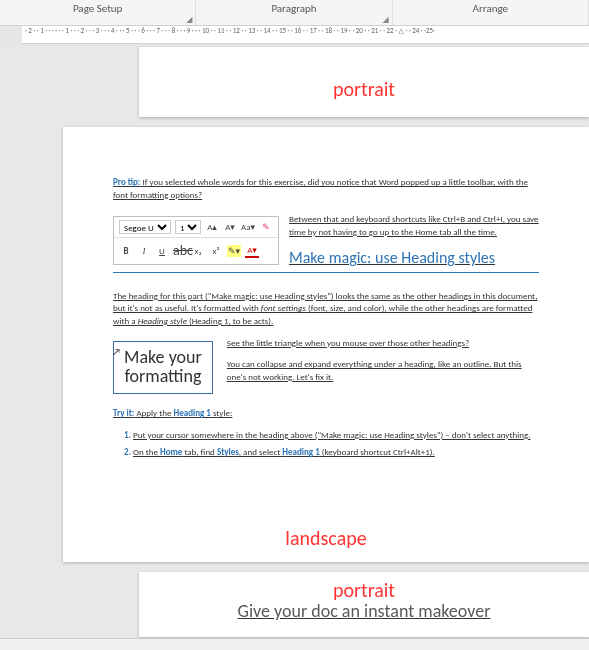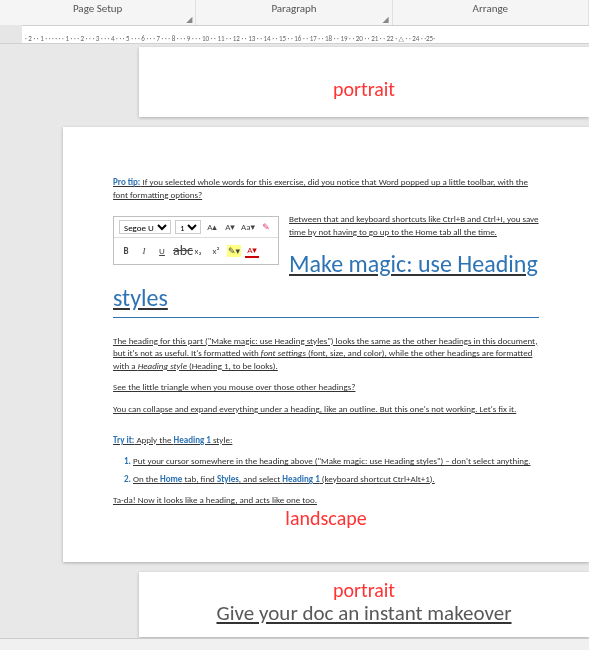--- a/index.html
+++ b/index.html
@@ -30,21 +30,21 @@
     position: absolute; right: 3px; bottom: 1px;
     font-size: 8px; color: #888;
   }
   .ruler {
     height: 18px;
     background: #fff;
     border-bottom: 1px solid #d0d0d0;
     font-size: 7px;
     color: #666;
     display: flex;
-    align-items: flex-end;
+    align-items: flex-start;
     padding-left: 25px;
     letter-spacing: 0;
     overflow: hidden;
     white-space: nowrap;
   }
   .ruler-margin {
     position: absolute; left: 0; width: 22px; height: 18px;
     background: #e6e6e6;
   }
   .workspace {
@@ -90,21 +90,21 @@
   .mini-toolbar .row:first-child { border-bottom: 1px solid #ddd; }
   .mini-toolbar select, .mini-toolbar .ctl {
     font-size: 9px; height: 14px; border: 1px solid #ccc; background: #fff;
     font-family: inherit;
   }
   .mini-toolbar .ctl { width: 14px; text-align: center; line-height: 12px; }
   .mini-toolbar .icon-btn { width: 14px; text-align: center; }
   .heading2 {
     clear: none;
     font-family: 'Calibri Light', Calibri, Arial, sans-serif;
-    font-size: 24px; color: #2e74b5;
+    font-size: 16px; color: #2e74b5;
     border-bottom: 1px solid #2e74b5;
     margin: 6px 0 8px 0; padding-bottom: 2px;
     font-weight: 300;
   }
   .clear { clear: both; }
   .format-box {
     float: left;
     border: 1px solid #3b6ea5;
     padding: 6px 10px;
     margin: 4px 14px 4px 0;
@@ -118,21 +118,21 @@
   }
   .format-box::before {
     content: "↖"; position: absolute; left: -2px; top: 4px;
     font-size: 10px; color: #333; transform: scaleX(-1);
   }
   ol.steps { margin: 4px 0 4px 20px; padding: 0; }
   ol.steps li { margin-bottom: 5px; }
   ol.steps li::marker { color: #2e74b5; font-weight: bold; }
   .makeover {
     font-family: 'Calibri Light', Calibri, Arial, sans-serif;
-    font-size: 21px; color: #595959;
+    font-size: 18px; color: #595959;
     font-weight: 300;
   }
   .statusbar {
     position: absolute; bottom: 0; left: 0; right: 0;
     height: 12px; background: #f0f0f0; border-top: 1px solid #ccc;
   }
 </style>
 </head>
 <body>
 
@@ -189,43 +189,46 @@
         </div>
       </div>
 
       <p style="margin-top:12px;">Between that and keyboard shortcuts like Ctrl+B and Ctrl+I, you save time by not having to go up to the Home tab all the time.</p>
 
       <div class="heading2">Make magic: use Heading styles</div>
 
       <div class="clear"></div>
 
       <p>
-        <span>The heading for this part ("Make magic: use Heading styles") looks the same as the other headings in this document, but it's not as useful. It's formatted with </span><span class="italic">font settings</span><span> (font, size, and color), while the other headings are formatted with a </span><span class="italic">Heading style</span><span> (Heading 1, to be looks).</span>
+        <span>The heading for this part ("Make magic: use Heading styles") looks the same as the other headings in this document, but it's not as useful. It's formatted with </span><span class="italic">font settings</span><span> (font, size, and color), while the other headings are formatted with a </span><span class="italic">Heading style</span><span> (Heading 1, to be acts).</span>
       </p>
 
+      <div class="format-box">
+        <div>Make your</div>
+        <div>formatting</div>
+      </div>
 
       <p style="margin-top:8px;">See the little triangle when you mouse over those other headings?</p>
       <p>You can collapse and expand everything under a heading, like an outline. But this one's not working. Let's fix it.</p>
 
       <div class="clear"></div>
 
       <p>
         <span class="blue-bold">Try it:</span><span> Apply the </span><span class="blue-link">Heading 1</span><span> style:</span>
       </p>
 
       <ol class="steps">
         <li>Put your cursor somewhere in the heading above ("Make magic: use Heading styles") – don't select anything.</li>
         <li>
           <span>On the </span><span class="blue-link">Home</span><span> tab, find </span><span class="blue-link">Styles</span><span>, and select </span><span class="blue-link">Heading 1</span><span> (keyboard shortcut Ctrl+Alt+1).</span>
         </li>
       </ol>
 
-      <p>Ta-da! Now it looks like a heading, and acts like one too.</p>
     </div>
-    <div class="overlay" style="left:50%;bottom:32px;transform:translateX(-50%);">landscape</div>
+    <div class="overlay" style="left:50%;bottom:12px;transform:translateX(-50%);">landscape</div>
   </div>
 
   <div class="page page-portrait-bot">
     <div class="overlay" style="left:50%;top:6px;transform:translateX(-50%);">portrait</div>
     <div class="makeover">Give your doc an instant makeover</div>
   </div>
 
 </div>
 
 <div class="statusbar"></div>

